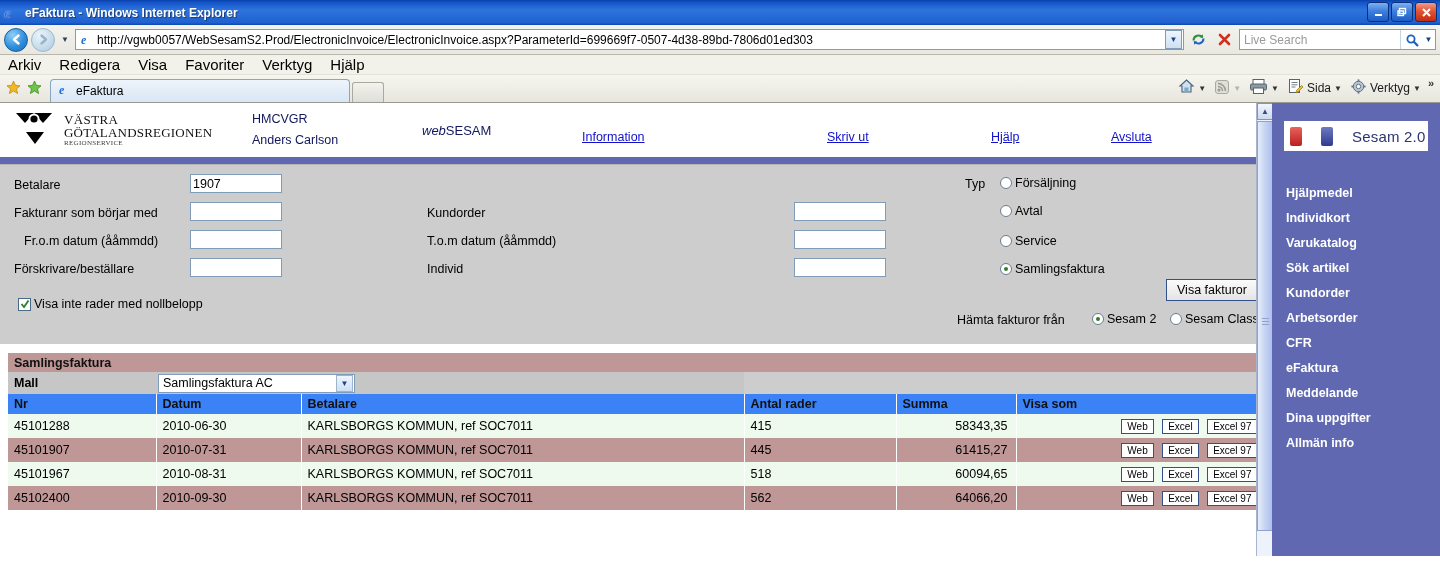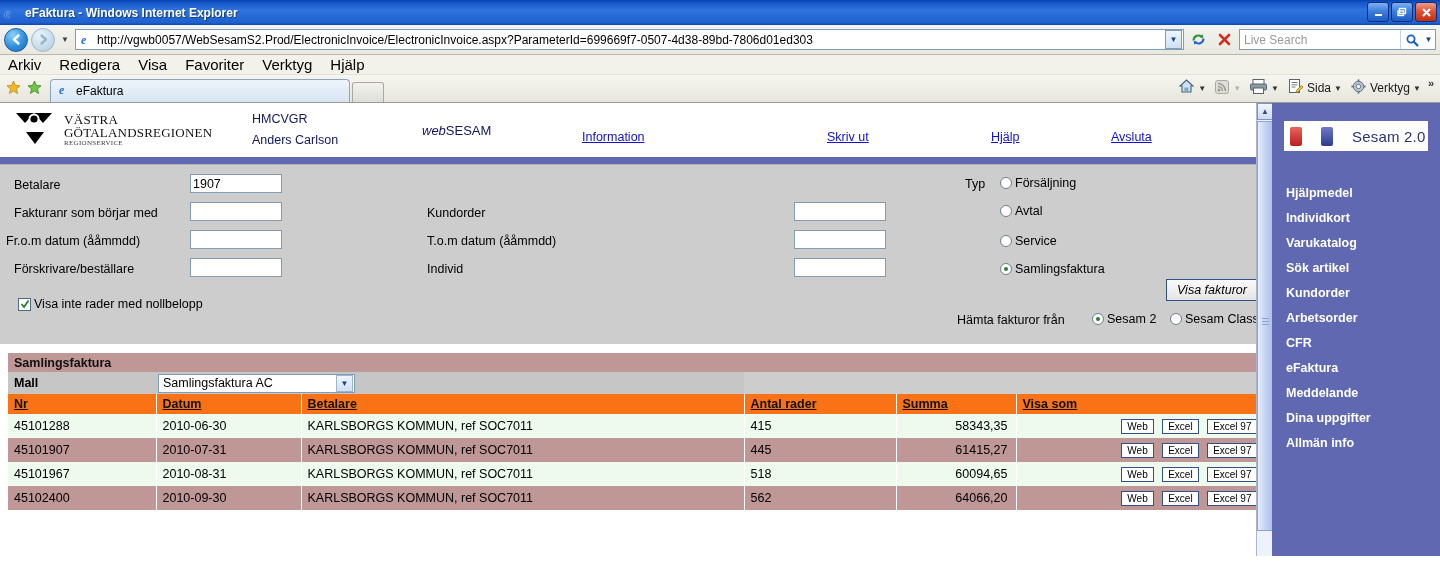--- a/index.html
+++ b/index.html
@@ -266,25 +266,24 @@
   }
   .selwrap .val { flex:1 1 auto; padding-left: 4px; font-size: 12.5px; }
   .selwrap .arrow {
     width: 17px; height: 17px; margin-right: 1px;
     background: linear-gradient(to bottom,#eef5fd,#cfe0f2);
     border: 1px solid #9cb4cc;
     display:flex;align-items:center;justify-content:center;
     color: #15428b; font-size: 8px;
   }
   .hdrrow th {
-    background: #f97316; height: 20px;
+    background: #3b82f6; height: 20px;
     text-align: left; font-weight: bold; font-size: 12.5px;
     padding-left: 6px !important; color: #111;
     border-right: 1px solid #fff;
-    text-decoration: underline;
   }
   .hdrrow th.num { text-align: left; }
   .datarow td {
     height: 24px; font-size: 12.5px; color: #000;
     padding-left: 6px !important;
     border-right: 1px solid #fff;
     vertical-align: middle;
   }
   .datarow.alt0 td { background: #eefaee; }
   .datarow.alt1 td { background: #c09797; }
@@ -564,21 +563,21 @@
         <a class="headlink" style="left:409px">Hjälp</a>
         <a class="headlink" style="left:529px">Avsluta</a>
       </div>
     </div>
     <div class="headrule"></div>
 
     <div class="formpanel">
 
       <div class="frow" style="left:14px; top:13px;">Betalare</div>
       <div class="frow" style="left:14px; top:41px;">Fakturanr som börjar med</div>
-      <div class="frow" style="left:6px; top:69px;">Fr.o.m datum (ååmmdd)</div>
+      <div class="frow" style="left:24px; top:69px;">Fr.o.m datum (ååmmdd)</div>
       <div class="frow" style="left:14px; top:97px;">Förskrivare/beställare</div>
 
       <input class="ftext" style="position: absolute; left: 190px; top: 9px;" value="1907">
       <input class="ftext" style="position: absolute; left: 190px; top: 37px;" value="">
       <input class="ftext" style="position: absolute; left: 190px; top: 65px;" value="">
       <input class="ftext" style="position: absolute; left: 190px; top: 93px;" value="">
 
       <div class="frow" style="left:427px; top:41px;">Kundorder</div>
       <div class="frow" style="left:427px; top:69px;">T.o.m datum (ååmmdd)</div>
       <div class="frow" style="left:427px; top:97px;">Individ</div>
@@ -607,21 +606,21 @@
       </div>
       <div class="radio-row" style="left:1000px; top:69px;">
         <span class="rad"></span>
         <span>Service</span>
       </div>
       <div class="radio-row" style="left:1000px; top:97px;">
         <span class="rad on"></span>
         <span>Samlingsfaktura</span>
       </div>
 
-      <button class="btn-visa" style="left:1166px; top:114px;font-style:italic;">Visa fakturor</button>
+      <button class="btn-visa" style="left:1166px; top:114px;">Visa fakturor</button>
 
       <div class="frow" style="left:957px; top:148px;">Hämta fakturor från</div>
       <div class="radio-row" style="left:1092px; top:147px;">
         <span class="rad on"></span>
         <span>Sesam 2</span>
       </div>
       <div class="radio-row" style="left:1170px; top:147px;">
         <span class="rad"></span>
         <span>Sesam Classic</span>
       </div>

